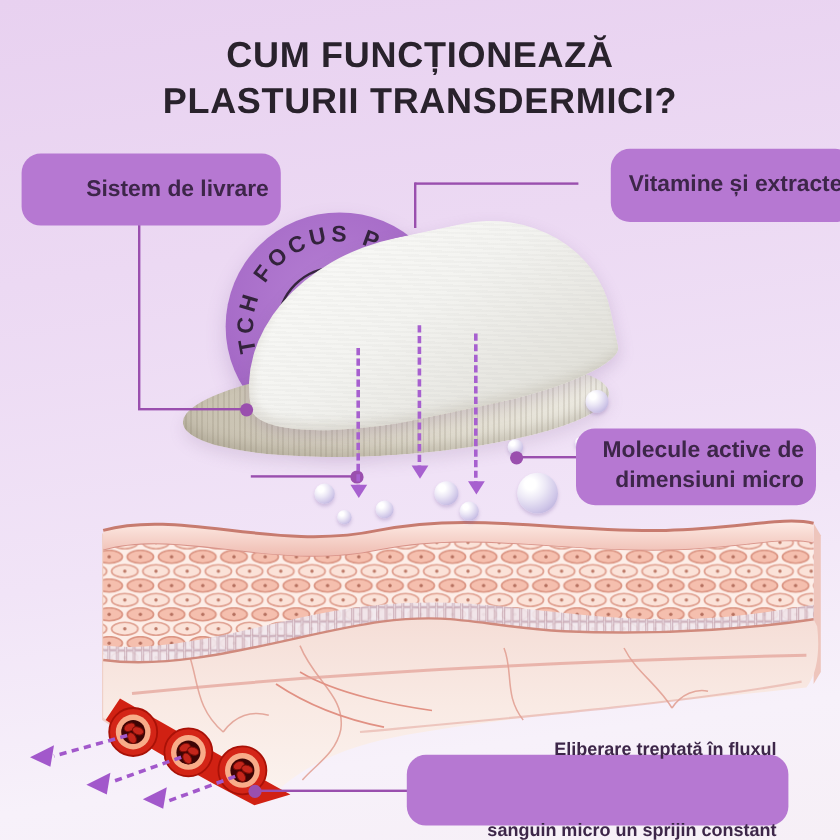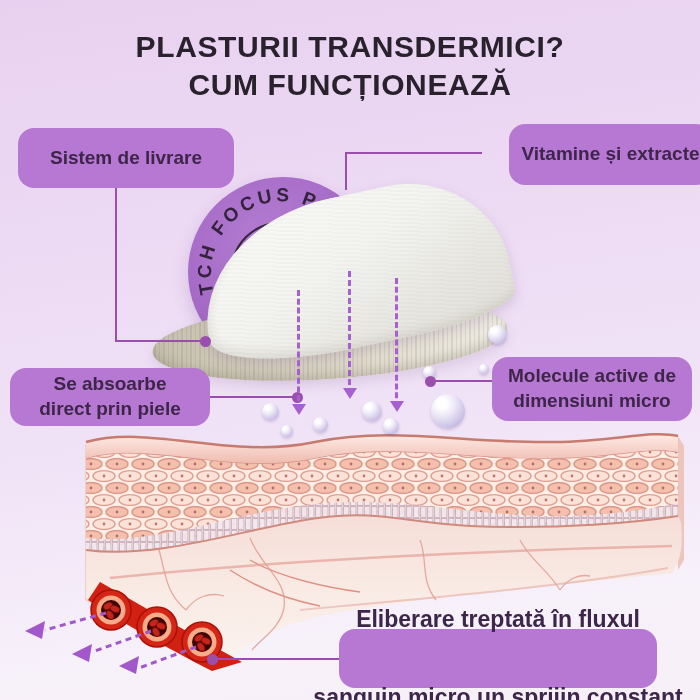--- a/index.html
+++ b/index.html
@@ -10,29 +10,29 @@
   }
   
   .title{
     position:absolute;top:28px;left:0;right:0;text-align:center;z-index:7;
     font-size:30px;line-height:38px;font-weight:800;letter-spacing:.6px;color:#29222c;
   }
   
   .label-box{
     position:absolute;z-index:7;background:#b678d2;border-radius:16px;
     color:#3d2649;font-size:19px;line-height:1.3;font-weight:600;
-    display:flex;flex-direction:column;align-items:center;justify-content:center;
+    display:flex;flex-direction:column;align-items:flex-end;justify-content:center;
     text-align:center;box-sizing:border-box;padding:23px 10px;
   }
   .label-box span{white-space:nowrap;}
   .box-delivery{left:18px;top:128px;width:216px;height:60px;}
   .box-vitamins{left:509px;top:124px;width:203px;height:61px;}
   .box-absorb{left:10px;top:368px;width:200px;height:58px;}
-  .box-molecules{left:492px;top:357px;width:200px;height:64px;}
-  .box-release{left:339px;top:629px;width:318px;height:59px;font-size:23px;gap:48px;}
+  .box-molecules{left:480px;top:357px;width:200px;height:64px;}
+  .box-release{left:339px;top:629px;width:318px;height:59px;font-size:15px;gap:48px;}
   
   .cline{position:absolute;background:#9a4fae;z-index:5;}
   .cdot{position:absolute;width:11px;height:11px;border-radius:50%;background:#9a4fae;z-index:6;}
   .c1v{left:115px;top:187px;width:2px;height:154px;}
   .c1h{left:115px;top:340px;width:88px;height:2px;}
   .d1{left:200px;top:336px;}
   .c2h{left:346px;top:152px;width:136px;height:2px;}
   .c2v{left:345px;top:152px;width:2px;height:38px;}
   .c3h{left:209px;top:396px;width:88px;height:2px;}
   .d3{left:292px;top:392px;}
@@ -71,22 +71,22 @@
   
   .skin-svg{position:absolute;left:0;top:410px;z-index:1;}
   .disc-svg{position:absolute;left:0;top:0;width:190px;height:190px;}
 </style>
 </head>
 <body>
 
 <div class="stage">
 
   <div class="title">
+    <div>CUM FUNCȚIONEAZĂ</div>
     <div>PLASTURII TRANSDERMICI?</div>
-    <div>CUM FUNCȚIONEAZĂ</div>
   </div>
 
   <svg class="skin-svg" width="700" height="280" viewBox="0 0 700 280">
     <defs>
       <linearGradient id="epiGrad" x1="0" y1="0" x2="0" y2="1">
         <stop offset="0" stop-color="#fdebe5"></stop>
           <stop offset="1" stop-color="#efbcb1"></stop>
       </linearGradient>
       <linearGradient id="dermGrad" x1="0" y1="0" x2="0" y2="1">
         <stop offset="0" stop-color="#f5ded7"></stop>
@@ -234,24 +234,20 @@
   <div class="pearl" style="left:488px;top:325px;width:19px;height:19px;"></div>
   <div class="pearl" style="left:281px;top:425px;width:12px;height:12px;"></div>
   <div class="pearl" style="left:383px;top:418px;width:16px;height:16px;"></div>
 
   <div class="label-box box-delivery">
     <span>Sistem de livrare</span>
   </div>
   <div class="label-box box-vitamins">
     <span>Vitamine și extracte</span>
   </div>
-  <div class="label-box box-absorb">
-    <span>Se absoarbe</span>
-    <span>direct prin piele</span>
-  </div>
   <div class="label-box box-molecules">
     <span>Molecule active de</span>
     <span>dimensiuni micro</span>
   </div>
   <div class="label-box box-release">
     <span>Eliberare treptată în fluxul</span>
     <span>sanguin micro un sprijin constant</span>
   </div>
 
 </div>

